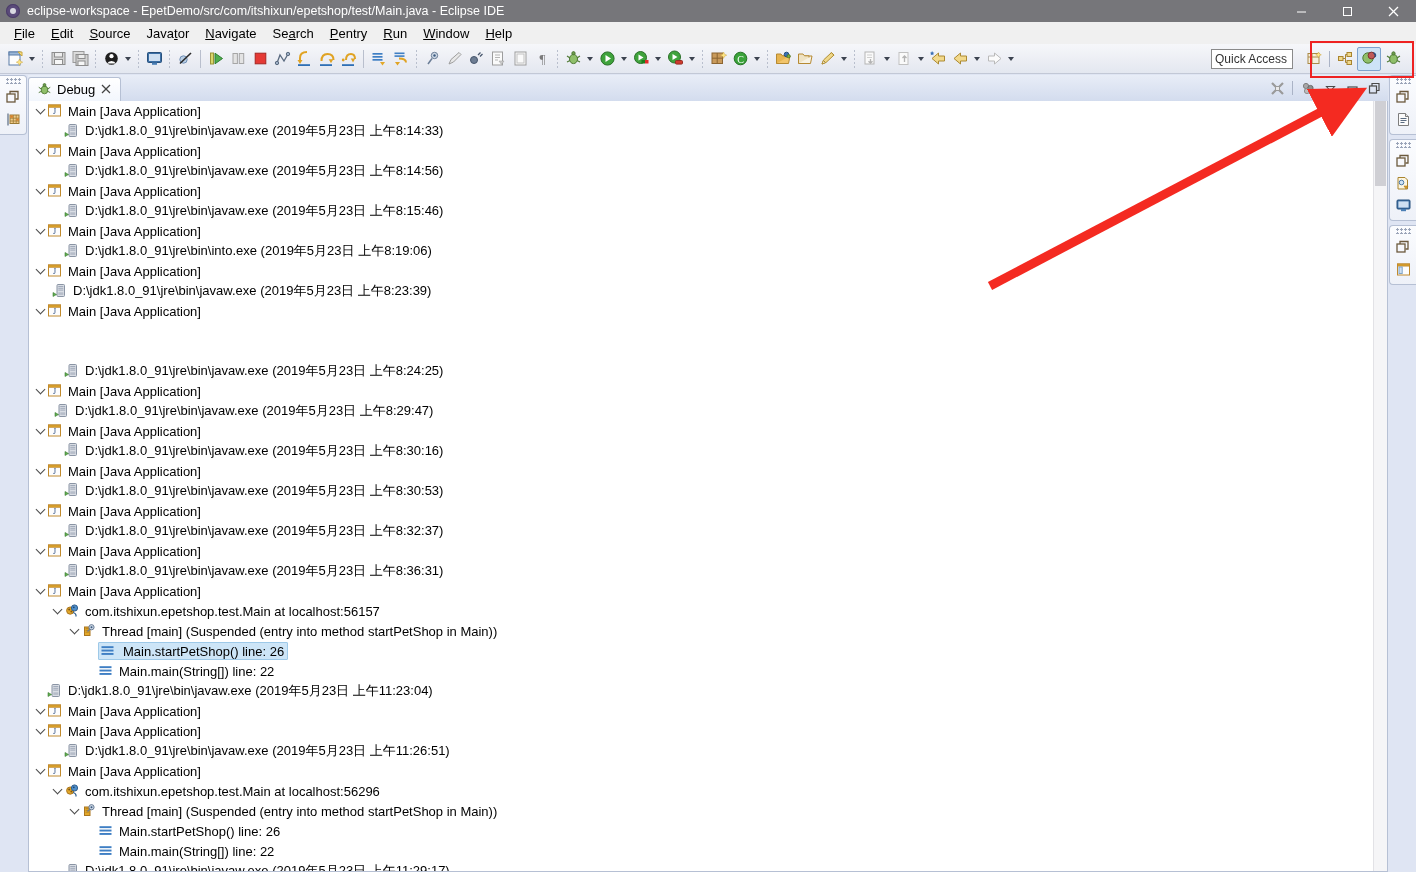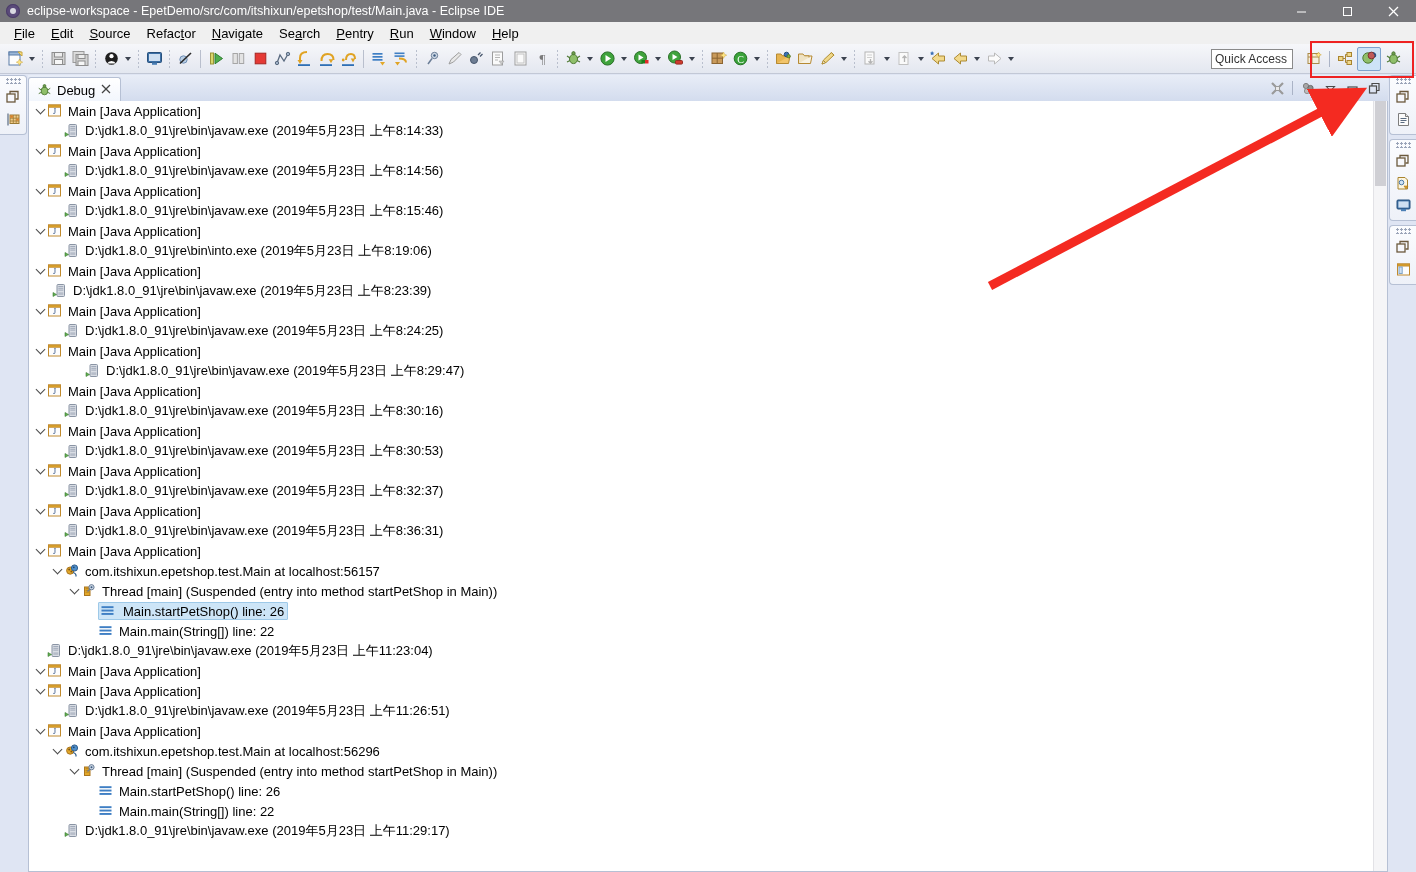--- a/index.html
+++ b/index.html
@@ -127,21 +127,21 @@
     border:1px solid #b6c0d4;border-right:none;border-radius:4px 0 0 4px;
   }
 
   
   .view{
     position:absolute; left:28px; top:0; right:28px; bottom:0;
     display:flex; flex-direction:column;
   }
   .view-tabs{
     height:26px; position:relative;
-    display:flex; align-items:flex-end;
+    display:flex; align-items:center;
     background:linear-gradient(to bottom,#e8edf7,#d3dcee);
   }
   .tab{
     height:25px; display:flex;align-items:center; gap:5px;
     padding:0 8px 0 8px;
     background:linear-gradient(to bottom,#ffffff,#f2f6fd);
     border:1px solid #b6c0d4; border-bottom:none;
     border-radius:3px 3px 0 0;
     font-size:13px; position:relative; top:1px;
   }
@@ -218,21 +218,21 @@
           <line x1="10" y1="1" x2="1" y2="10" stroke="#fff" stroke-width="1.2"></line>
         </svg>
     </div>
   </div>
 </div>
 
 <div class="menubar">
   <div class="menu-item"><u>F</u><span>ile</span></div>
   <div class="menu-item"><u>E</u><span>dit</span></div>
   <div class="menu-item"><u>S</u><span>ource</span></div>
-  <div class="menu-item"><span>Refac</span><u>t</u><span>or</span></div>
+  <div class="menu-item"><span>Java</span><u>t</u><span>or</span></div>
   <div class="menu-item"><u>N</u><span>avigate</span></div>
   <div class="menu-item"><span>Se</span><u>a</u><span>rch</span></div>
   <div class="menu-item"><u>P</u><span>entry</span></div>
   <div class="menu-item"><u>R</u><span>un</span></div>
   <div class="menu-item"><u>W</u><span>indow</span></div>
   <div class="menu-item"><u>H</u><span>elp</span></div>
 </div>
 
 <div class="toolbar">
 
@@ -801,92 +801,92 @@
             <span class="twisty"></span>
             <span style="display: flex; align-items: center;">
               <span class="ico"><svg width="15" height="15" viewBox="0 0 15 15">
       <rect x="1.5" y="2" width="12" height="11" fill="#fdfdfd" stroke="#c08a2e"></rect>
       <rect x="1.5" y="2" width="12" height="2.2" fill="#e3a829" stroke="#c08a2e"></rect>
       <text x="7.5" y="11.4" font-size="8" text-anchor="middle" fill="#2f4f82" font-family="'Liberation Serif',serif">J</text>
                 </svg></span>
               <span class="lbl">Main [Java Application]</span>
             </span>
           </div>
+          <div class="row" style="padding-left: 21px; margin-top: 40px;">
+            <span class="twisty blank"></span>
+            <span style="display: flex; align-items: center;">
+              <span class="ico"><svg width="15" height="15" viewBox="0 0 15 15">
+      <rect x="5" y="1.5" width="7.5" height="12" rx="1" fill="#d9dde4" stroke="#8a94a4"></rect>
+      <path d="M6.3 3.5h5M6.3 5.3h5M6.3 7.1h5" stroke="#9aa4b4" stroke-width=".9"></path>
+      <rect x="6.3" y="9.3" width="5" height="2.6" fill="#b6bdc9"></rect>
+      <path d="M1 9.5 L4.5 11.5 L1 13.5 z" fill="#5fae4f" stroke="#3c7a32" stroke-width=".6"></path>
+                </svg></span>
+              <span class="lbl">D:\jdk1.8.0_91\jre\bin\javaw.exe (2019年5月23日 上午8:24:25)</span>
+            </span>
+          </div>
+          <div class="row" style="padding-left: 4px;">
+            <span class="twisty"></span>
+            <span style="display: flex; align-items: center;">
+              <span class="ico"><svg width="15" height="15" viewBox="0 0 15 15">
+      <rect x="1.5" y="2" width="12" height="11" fill="#fdfdfd" stroke="#c08a2e"></rect>
+      <rect x="1.5" y="2" width="12" height="2.2" fill="#e3a829" stroke="#c08a2e"></rect>
+      <text x="7.5" y="11.4" font-size="8" text-anchor="middle" fill="#2f4f82" font-family="'Liberation Serif',serif">J</text>
+                </svg></span>
+              <span class="lbl">Main [Java Application]</span>
+            </span>
+          </div>
+          <div class="row" style="padding-left: 11px;">
+            <span class="twisty blank"></span>
+            <span style="display: flex; align-items: center;">
+              <span class="ico"><svg width="15" height="15" viewBox="0 0 15 15">
+      <rect x="5" y="1.5" width="7.5" height="12" rx="1" fill="#d9dde4" stroke="#8a94a4"></rect>
+      <path d="M6.3 3.5h5M6.3 5.3h5M6.3 7.1h5" stroke="#9aa4b4" stroke-width=".9"></path>
+      <rect x="6.3" y="9.3" width="5" height="2.6" fill="#b6bdc9"></rect>
+      <path d="M1 9.5 L4.5 11.5 L1 13.5 z" fill="#5fae4f" stroke="#3c7a32" stroke-width=".6"></path>
+                </svg></span>
+              <span class="lbl">D:\jdk1.8.0_91\jre\bin\javaw.exe (2019年5月23日 上午8:29:47)</span>
+            </span>
+          </div>
+          <div class="row" style="padding-left: 4px;">
+            <span class="twisty"></span>
+            <span style="display: flex; align-items: center;">
+              <span class="ico"><svg width="15" height="15" viewBox="0 0 15 15">
+      <rect x="1.5" y="2" width="12" height="11" fill="#fdfdfd" stroke="#c08a2e"></rect>
+      <rect x="1.5" y="2" width="12" height="2.2" fill="#e3a829" stroke="#c08a2e"></rect>
+      <text x="7.5" y="11.4" font-size="8" text-anchor="middle" fill="#2f4f82" font-family="'Liberation Serif',serif">J</text>
+                </svg></span>
+              <span class="lbl">Main [Java Application]</span>
+            </span>
+          </div>
           <div class="row" style="padding-left: 21px;">
             <span class="twisty blank"></span>
-            <span style="display: flex; align-items: center;">
-              <span class="ico"><svg width="15" height="15" viewBox="0 0 15 15">
-      <rect x="5" y="1.5" width="7.5" height="12" rx="1" fill="#d9dde4" stroke="#8a94a4"></rect>
-      <path d="M6.3 3.5h5M6.3 5.3h5M6.3 7.1h5" stroke="#9aa4b4" stroke-width=".9"></path>
-      <rect x="6.3" y="9.3" width="5" height="2.6" fill="#b6bdc9"></rect>
-      <path d="M1 9.5 L4.5 11.5 L1 13.5 z" fill="#5fae4f" stroke="#3c7a32" stroke-width=".6"></path>
-                </svg></span>
-              <span class="lbl">D:\jdk1.8.0_91\jre\bin\javaw.exe (2019年5月23日 上午8:24:25)</span>
-            </span>
-          </div>
-          <div class="row" style="padding-left: 4px;">
-            <span class="twisty"></span>
-            <span style="display: flex; align-items: center;">
-              <span class="ico"><svg width="15" height="15" viewBox="0 0 15 15">
-      <rect x="1.5" y="2" width="12" height="11" fill="#fdfdfd" stroke="#c08a2e"></rect>
-      <rect x="1.5" y="2" width="12" height="2.2" fill="#e3a829" stroke="#c08a2e"></rect>
-      <text x="7.5" y="11.4" font-size="8" text-anchor="middle" fill="#2f4f82" font-family="'Liberation Serif',serif">J</text>
-                </svg></span>
-              <span class="lbl">Main [Java Application]</span>
-            </span>
-          </div>
-          <div class="row" style="padding-left: 22px; margin-left: 20px;">
-            <span class="twisty blank"></span>
-            <span style="display: flex; align-items: center;">
-              <span class="ico"><svg width="15" height="15" viewBox="0 0 15 15">
-      <rect x="5" y="1.5" width="7.5" height="12" rx="1" fill="#d9dde4" stroke="#8a94a4"></rect>
-      <path d="M6.3 3.5h5M6.3 5.3h5M6.3 7.1h5" stroke="#9aa4b4" stroke-width=".9"></path>
-      <rect x="6.3" y="9.3" width="5" height="2.6" fill="#b6bdc9"></rect>
-      <path d="M1 9.5 L4.5 11.5 L1 13.5 z" fill="#5fae4f" stroke="#3c7a32" stroke-width=".6"></path>
-                </svg></span>
-              <span class="lbl">D:\jdk1.8.0_91\jre\bin\javaw.exe (2019年5月23日 上午8:29:47)</span>
+            <span style="display: flex; align-items: flex-start;">
+              <span class="ico"><svg width="15" height="15" viewBox="0 0 15 15">
+      <rect x="5" y="1.5" width="7.5" height="12" rx="1" fill="#d9dde4" stroke="#8a94a4"></rect>
+      <path d="M6.3 3.5h5M6.3 5.3h5M6.3 7.1h5" stroke="#9aa4b4" stroke-width=".9"></path>
+      <rect x="6.3" y="9.3" width="5" height="2.6" fill="#b6bdc9"></rect>
+      <path d="M1 9.5 L4.5 11.5 L1 13.5 z" fill="#5fae4f" stroke="#3c7a32" stroke-width=".6"></path>
+                </svg></span>
+              <span class="lbl">D:\jdk1.8.0_91\jre\bin\javaw.exe (2019年5月23日 上午8:30:16)</span>
             </span>
           </div>
           <div class="row" style="padding-left: 4px;">
             <span class="twisty"></span>
             <span style="display: flex; align-items: center;">
               <span class="ico"><svg width="15" height="15" viewBox="0 0 15 15">
       <rect x="1.5" y="2" width="12" height="11" fill="#fdfdfd" stroke="#c08a2e"></rect>
       <rect x="1.5" y="2" width="12" height="2.2" fill="#e3a829" stroke="#c08a2e"></rect>
       <text x="7.5" y="11.4" font-size="8" text-anchor="middle" fill="#2f4f82" font-family="'Liberation Serif',serif">J</text>
                 </svg></span>
               <span class="lbl">Main [Java Application]</span>
             </span>
           </div>
           <div class="row" style="padding-left: 21px;">
             <span class="twisty blank"></span>
-            <span style="display: flex; align-items: center;">
-              <span class="ico"><svg width="15" height="15" viewBox="0 0 15 15">
-      <rect x="5" y="1.5" width="7.5" height="12" rx="1" fill="#d9dde4" stroke="#8a94a4"></rect>
-      <path d="M6.3 3.5h5M6.3 5.3h5M6.3 7.1h5" stroke="#9aa4b4" stroke-width=".9"></path>
-      <rect x="6.3" y="9.3" width="5" height="2.6" fill="#b6bdc9"></rect>
-      <path d="M1 9.5 L4.5 11.5 L1 13.5 z" fill="#5fae4f" stroke="#3c7a32" stroke-width=".6"></path>
-                </svg></span>
-              <span class="lbl">D:\jdk1.8.0_91\jre\bin\javaw.exe (2019年5月23日 上午8:30:16)</span>
-            </span>
-          </div>
-          <div class="row" style="padding-left: 4px;">
-            <span class="twisty"></span>
-            <span style="display: flex; align-items: center;">
-              <span class="ico"><svg width="15" height="15" viewBox="0 0 15 15">
-      <rect x="1.5" y="2" width="12" height="11" fill="#fdfdfd" stroke="#c08a2e"></rect>
-      <rect x="1.5" y="2" width="12" height="2.2" fill="#e3a829" stroke="#c08a2e"></rect>
-      <text x="7.5" y="11.4" font-size="8" text-anchor="middle" fill="#2f4f82" font-family="'Liberation Serif',serif">J</text>
-                </svg></span>
-              <span class="lbl">Main [Java Application]</span>
-            </span>
-          </div>
-          <div class="row" style="padding-left: 21px;">
-            <span class="twisty blank"></span>
-            <span style="display: flex; align-items: flex-end;">
+            <span style="display: flex; align-items: flex-start;">
               <span class="ico"><svg width="15" height="15" viewBox="0 0 15 15">
       <rect x="5" y="1.5" width="7.5" height="12" rx="1" fill="#d9dde4" stroke="#8a94a4"></rect>
       <path d="M6.3 3.5h5M6.3 5.3h5M6.3 7.1h5" stroke="#9aa4b4" stroke-width=".9"></path>
       <rect x="6.3" y="9.3" width="5" height="2.6" fill="#b6bdc9"></rect>
       <path d="M1 9.5 L4.5 11.5 L1 13.5 z" fill="#5fae4f" stroke="#3c7a32" stroke-width=".6"></path>
                 </svg></span>
               <span class="lbl">D:\jdk1.8.0_91\jre\bin\javaw.exe (2019年5月23日 上午8:30:53)</span>
             </span>
           </div>
           <div class="row" style="padding-left: 4px;">

